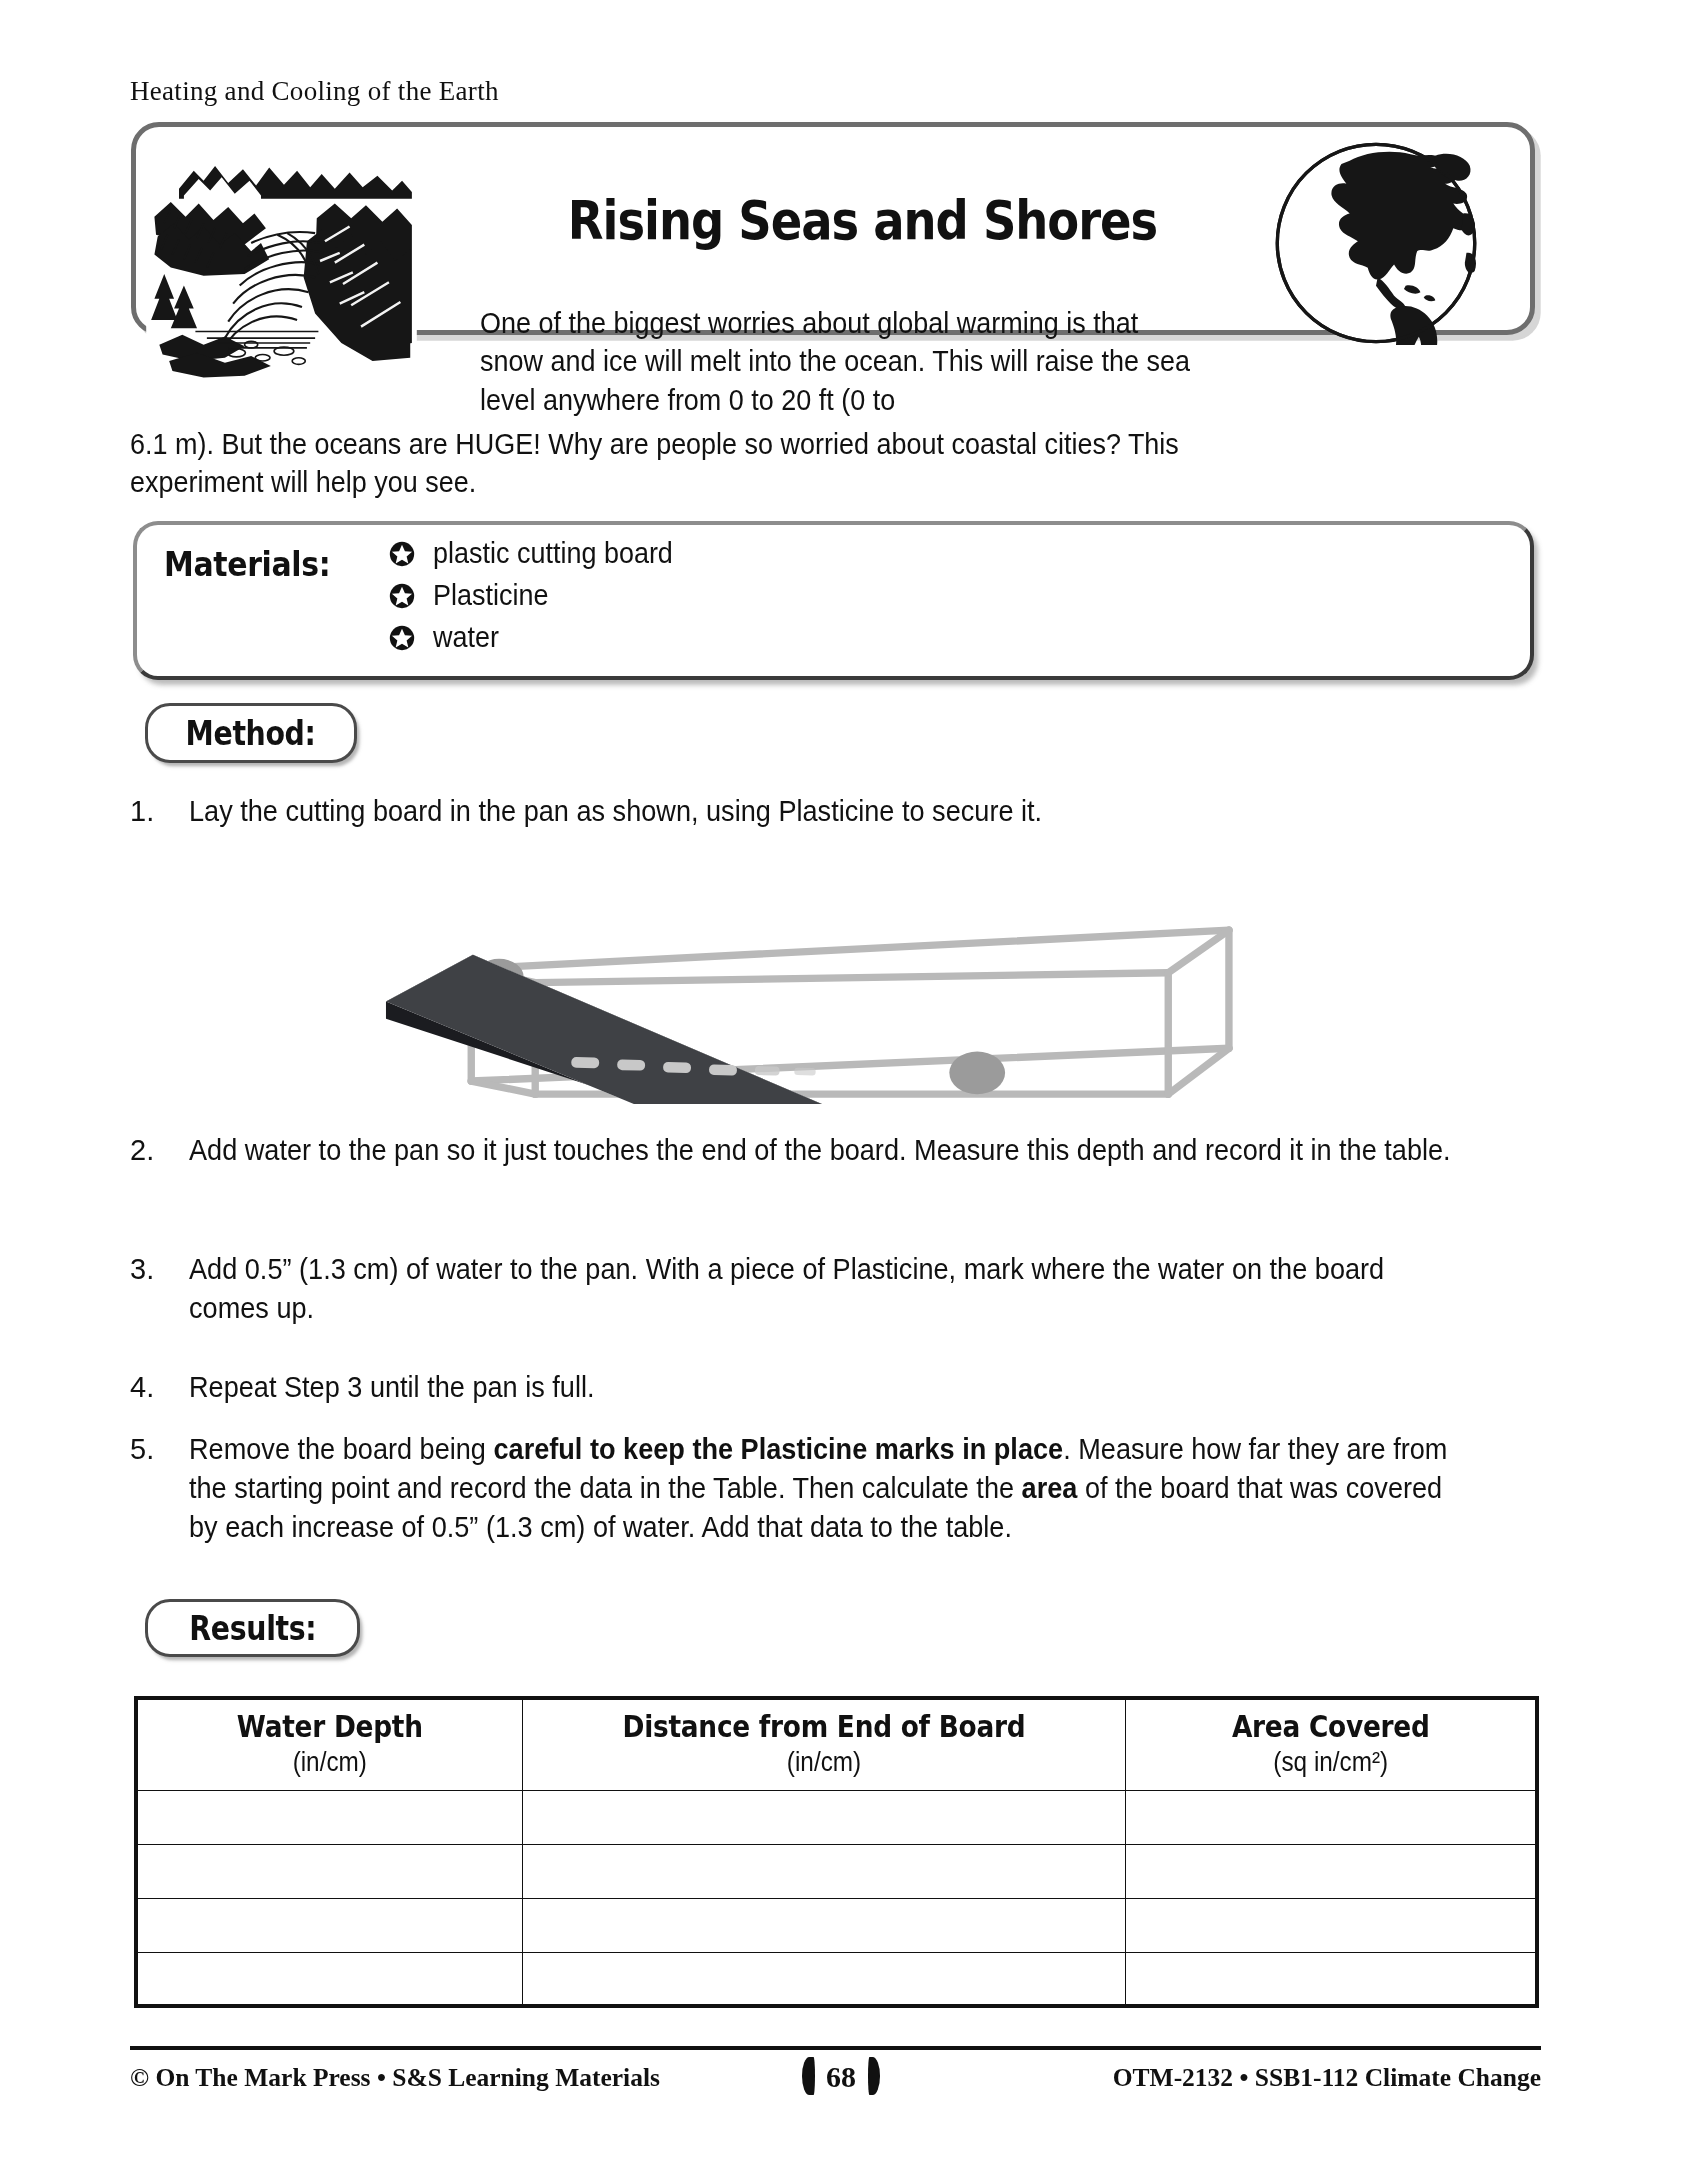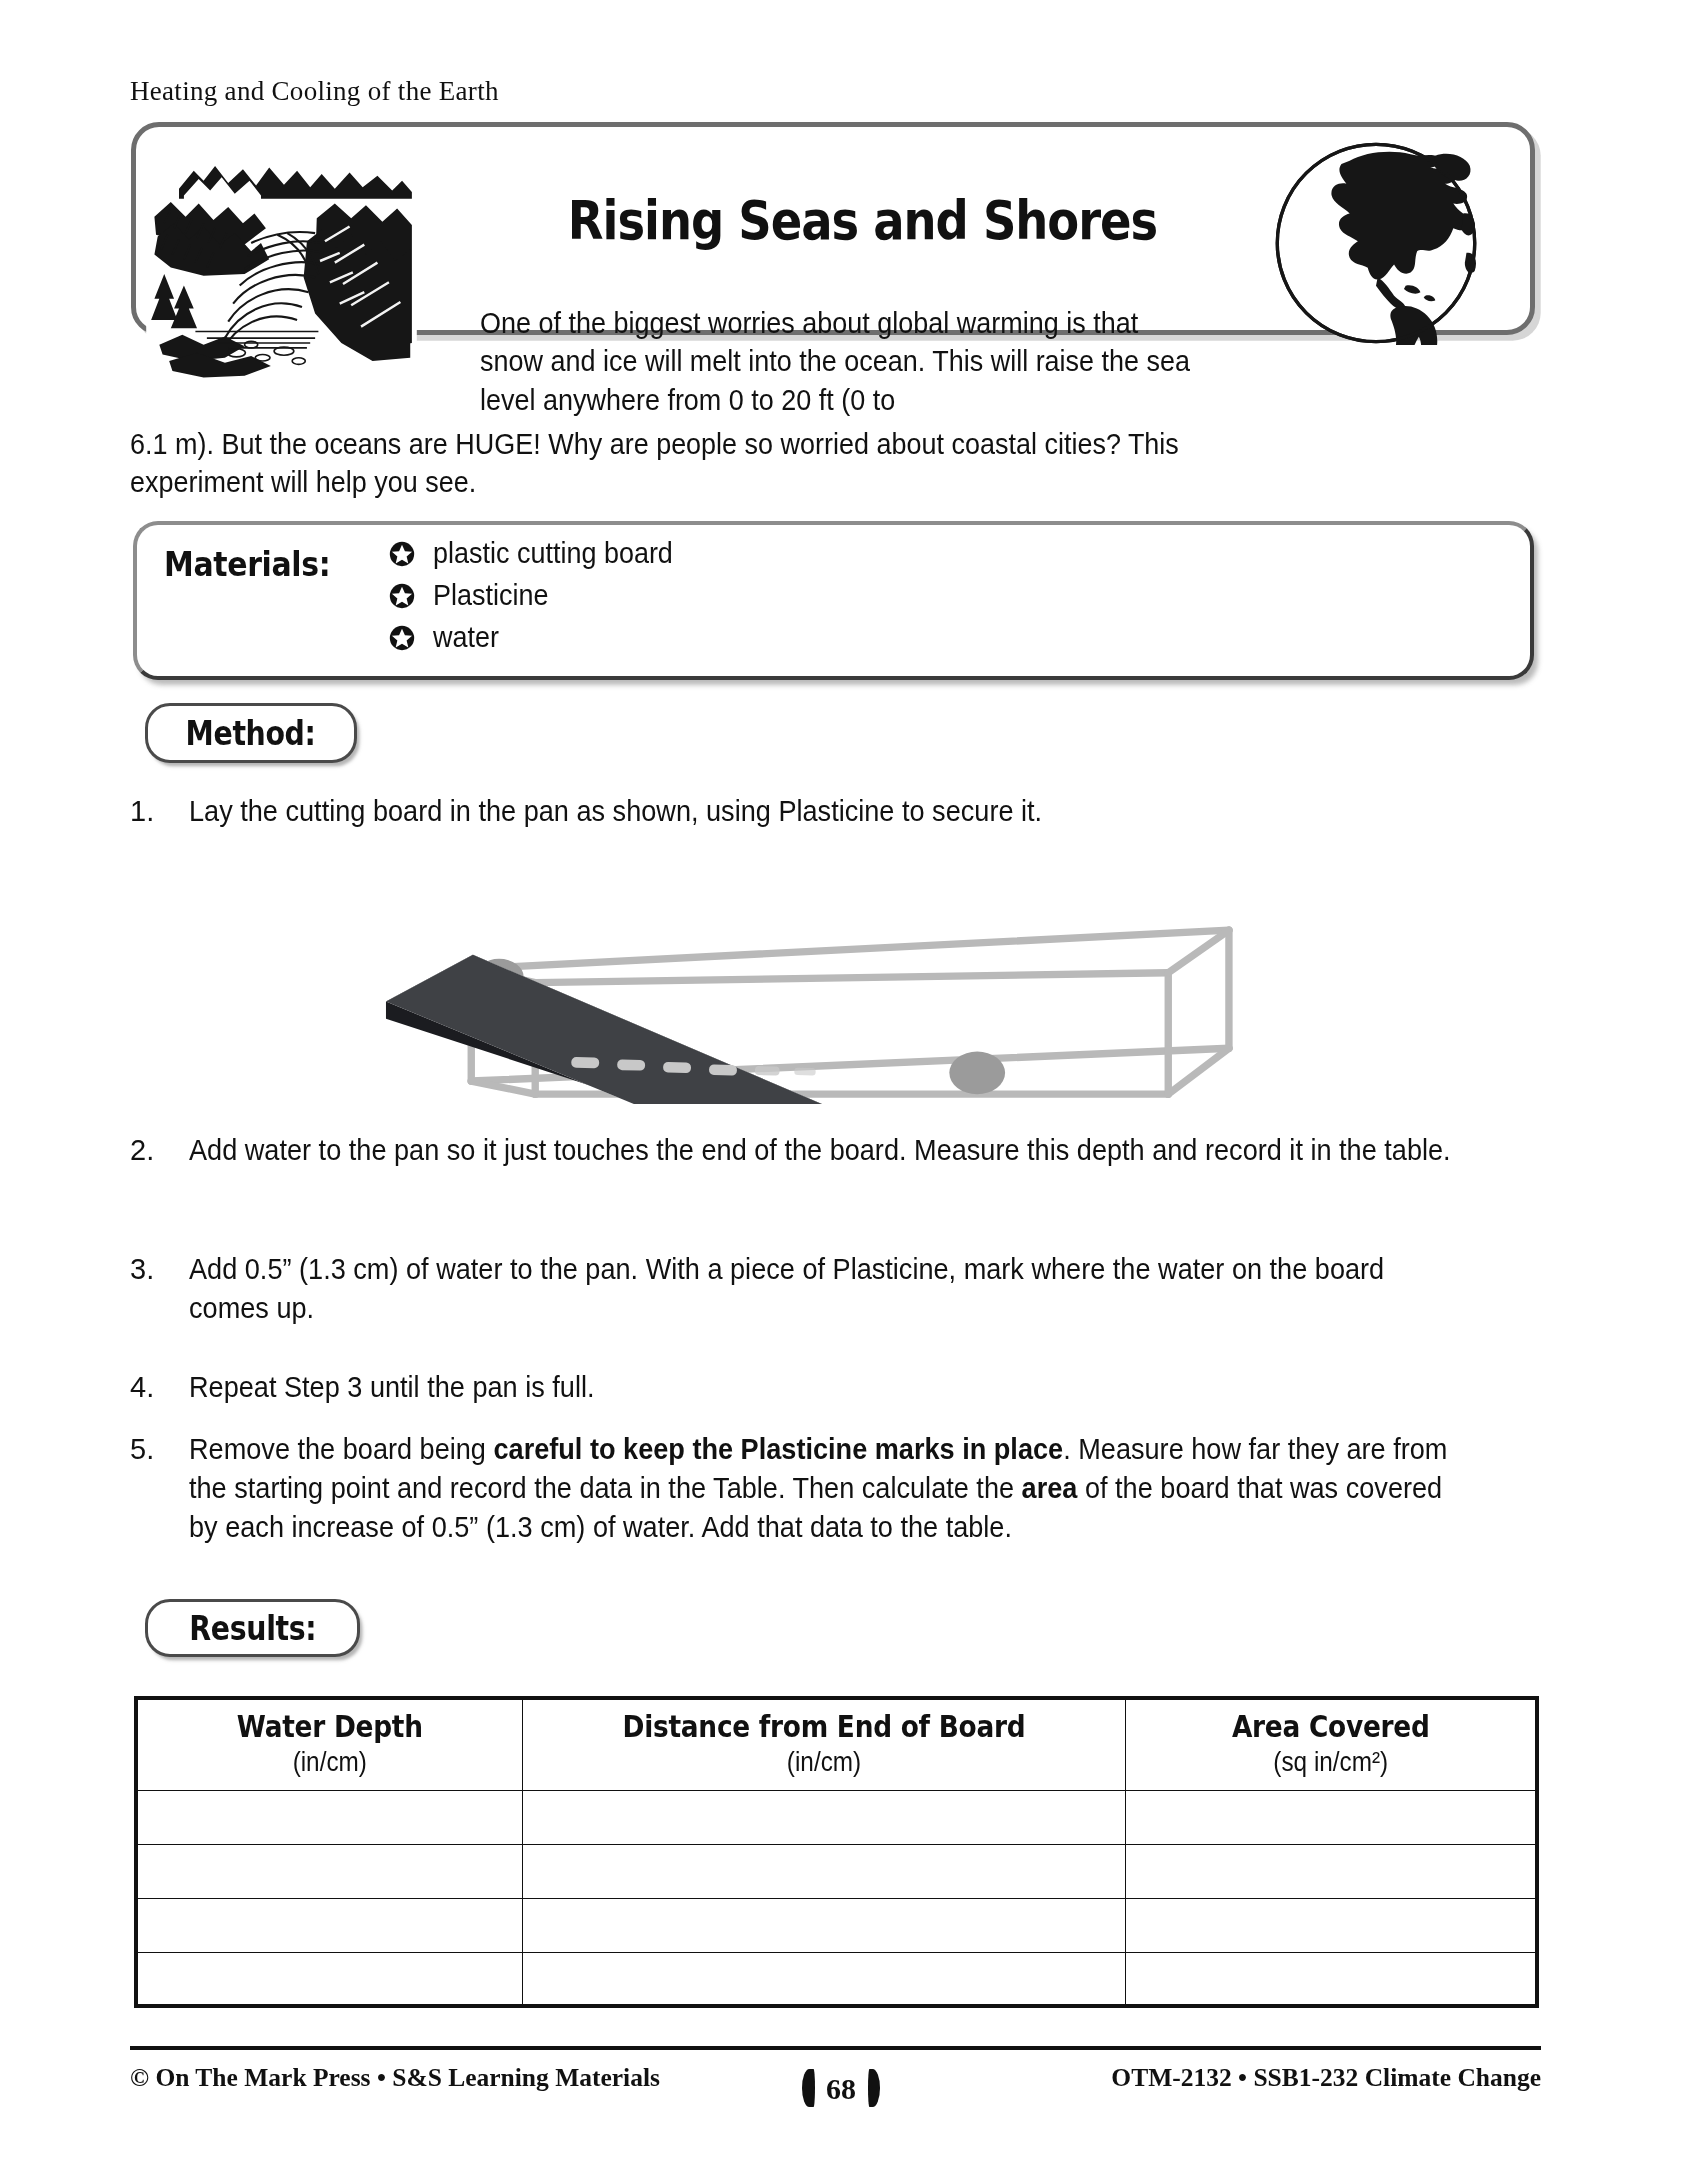--- a/index.html
+++ b/index.html
@@ -286,21 +286,20 @@
   }
   .footer-page {
     position: absolute;
     left: 0;
     top: 2057px;
     width: 1682px;
     text-align: center;
     font-family: "Liberation Serif", serif;
     font-weight: bold;
     font-size: 30px;
-    margin-top: 12px;
   }
   .page-bracket {
     display: inline-block;
     vertical-align: middle;
     width: 12.3px;
     height: 38px;
     background: #111;
     position: relative;
     top: -1.6px;
   }
@@ -540,16 +539,16 @@
           <td></td>
         </tr>
       </tbody>
   </table>
 
   <div class="footer-rule"></div>
   <div class="footer-left">© On The Mark Press • S&amp;S Learning Materials</div>
   <div class="footer-page">
     <span class="page-bracket left"></span><span class="page-num">68</span><span class="page-bracket right"></span>
   </div>
-  <div class="footer-right">OTM-2132 • SSB1-232 Climate Change</div>
+  <div class="footer-right">OTM-2132 • SSB1-112 Climate Change</div>
 
 </div>
 
 
 </body></html>

